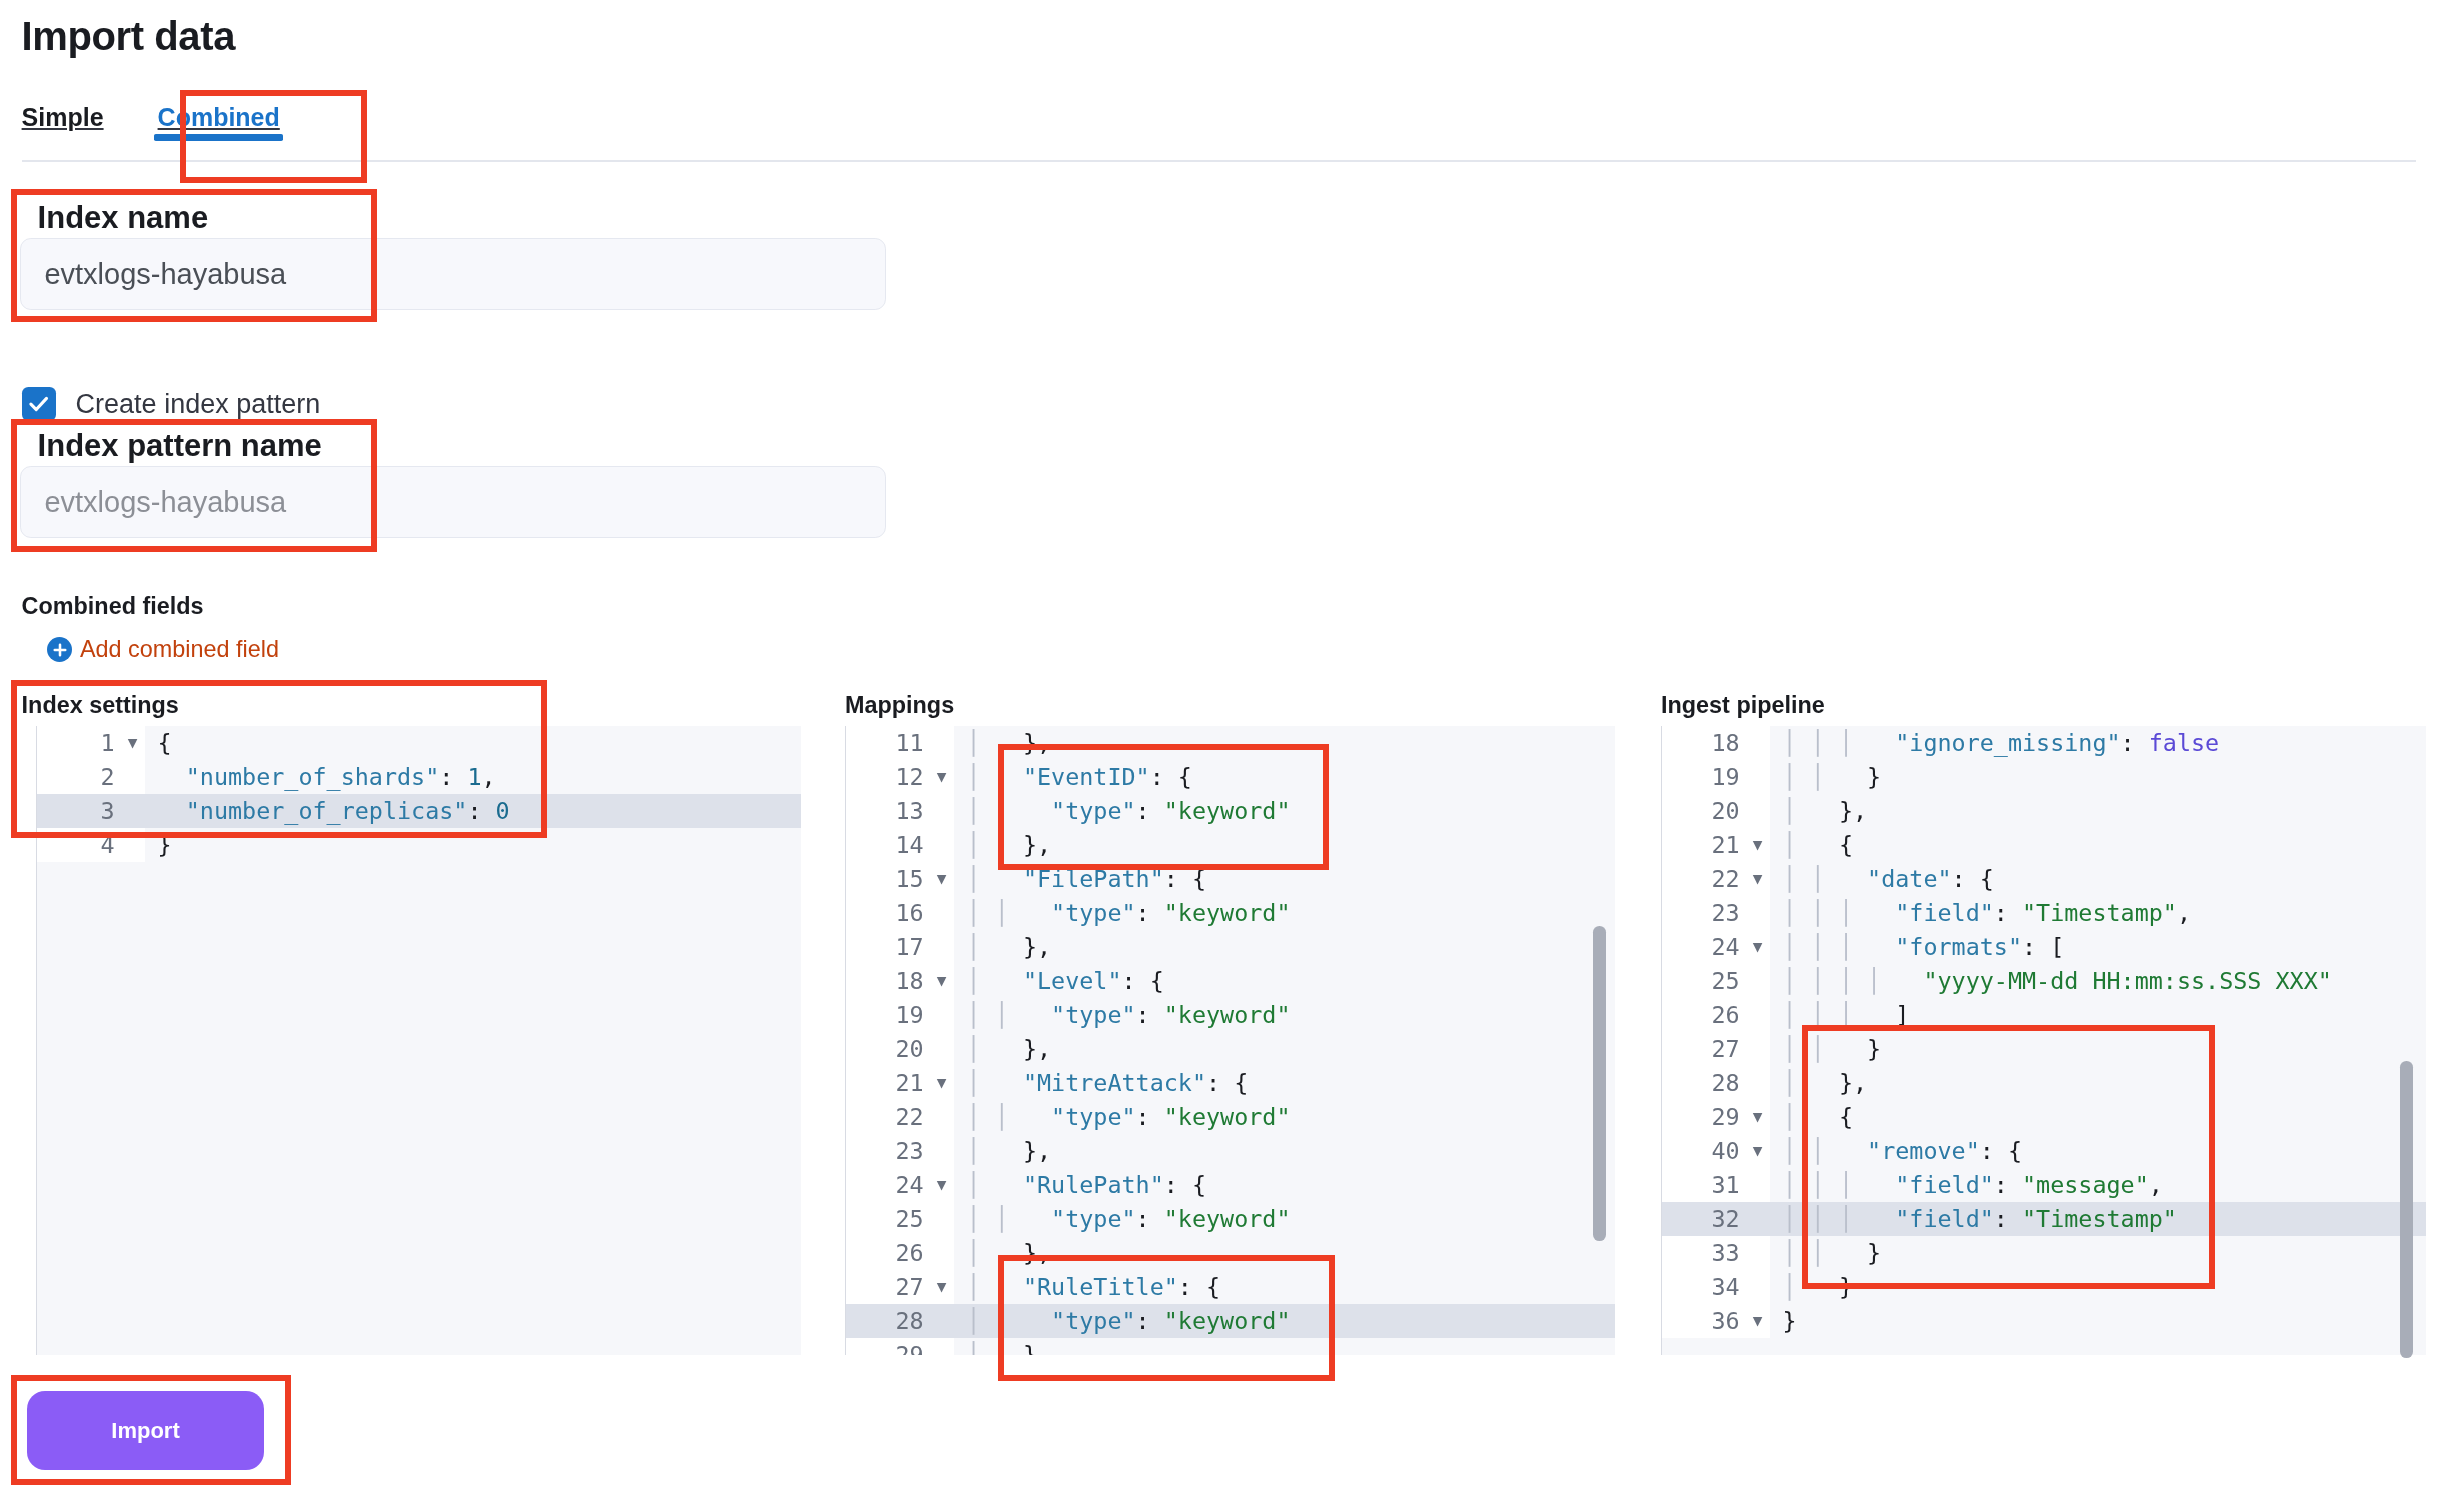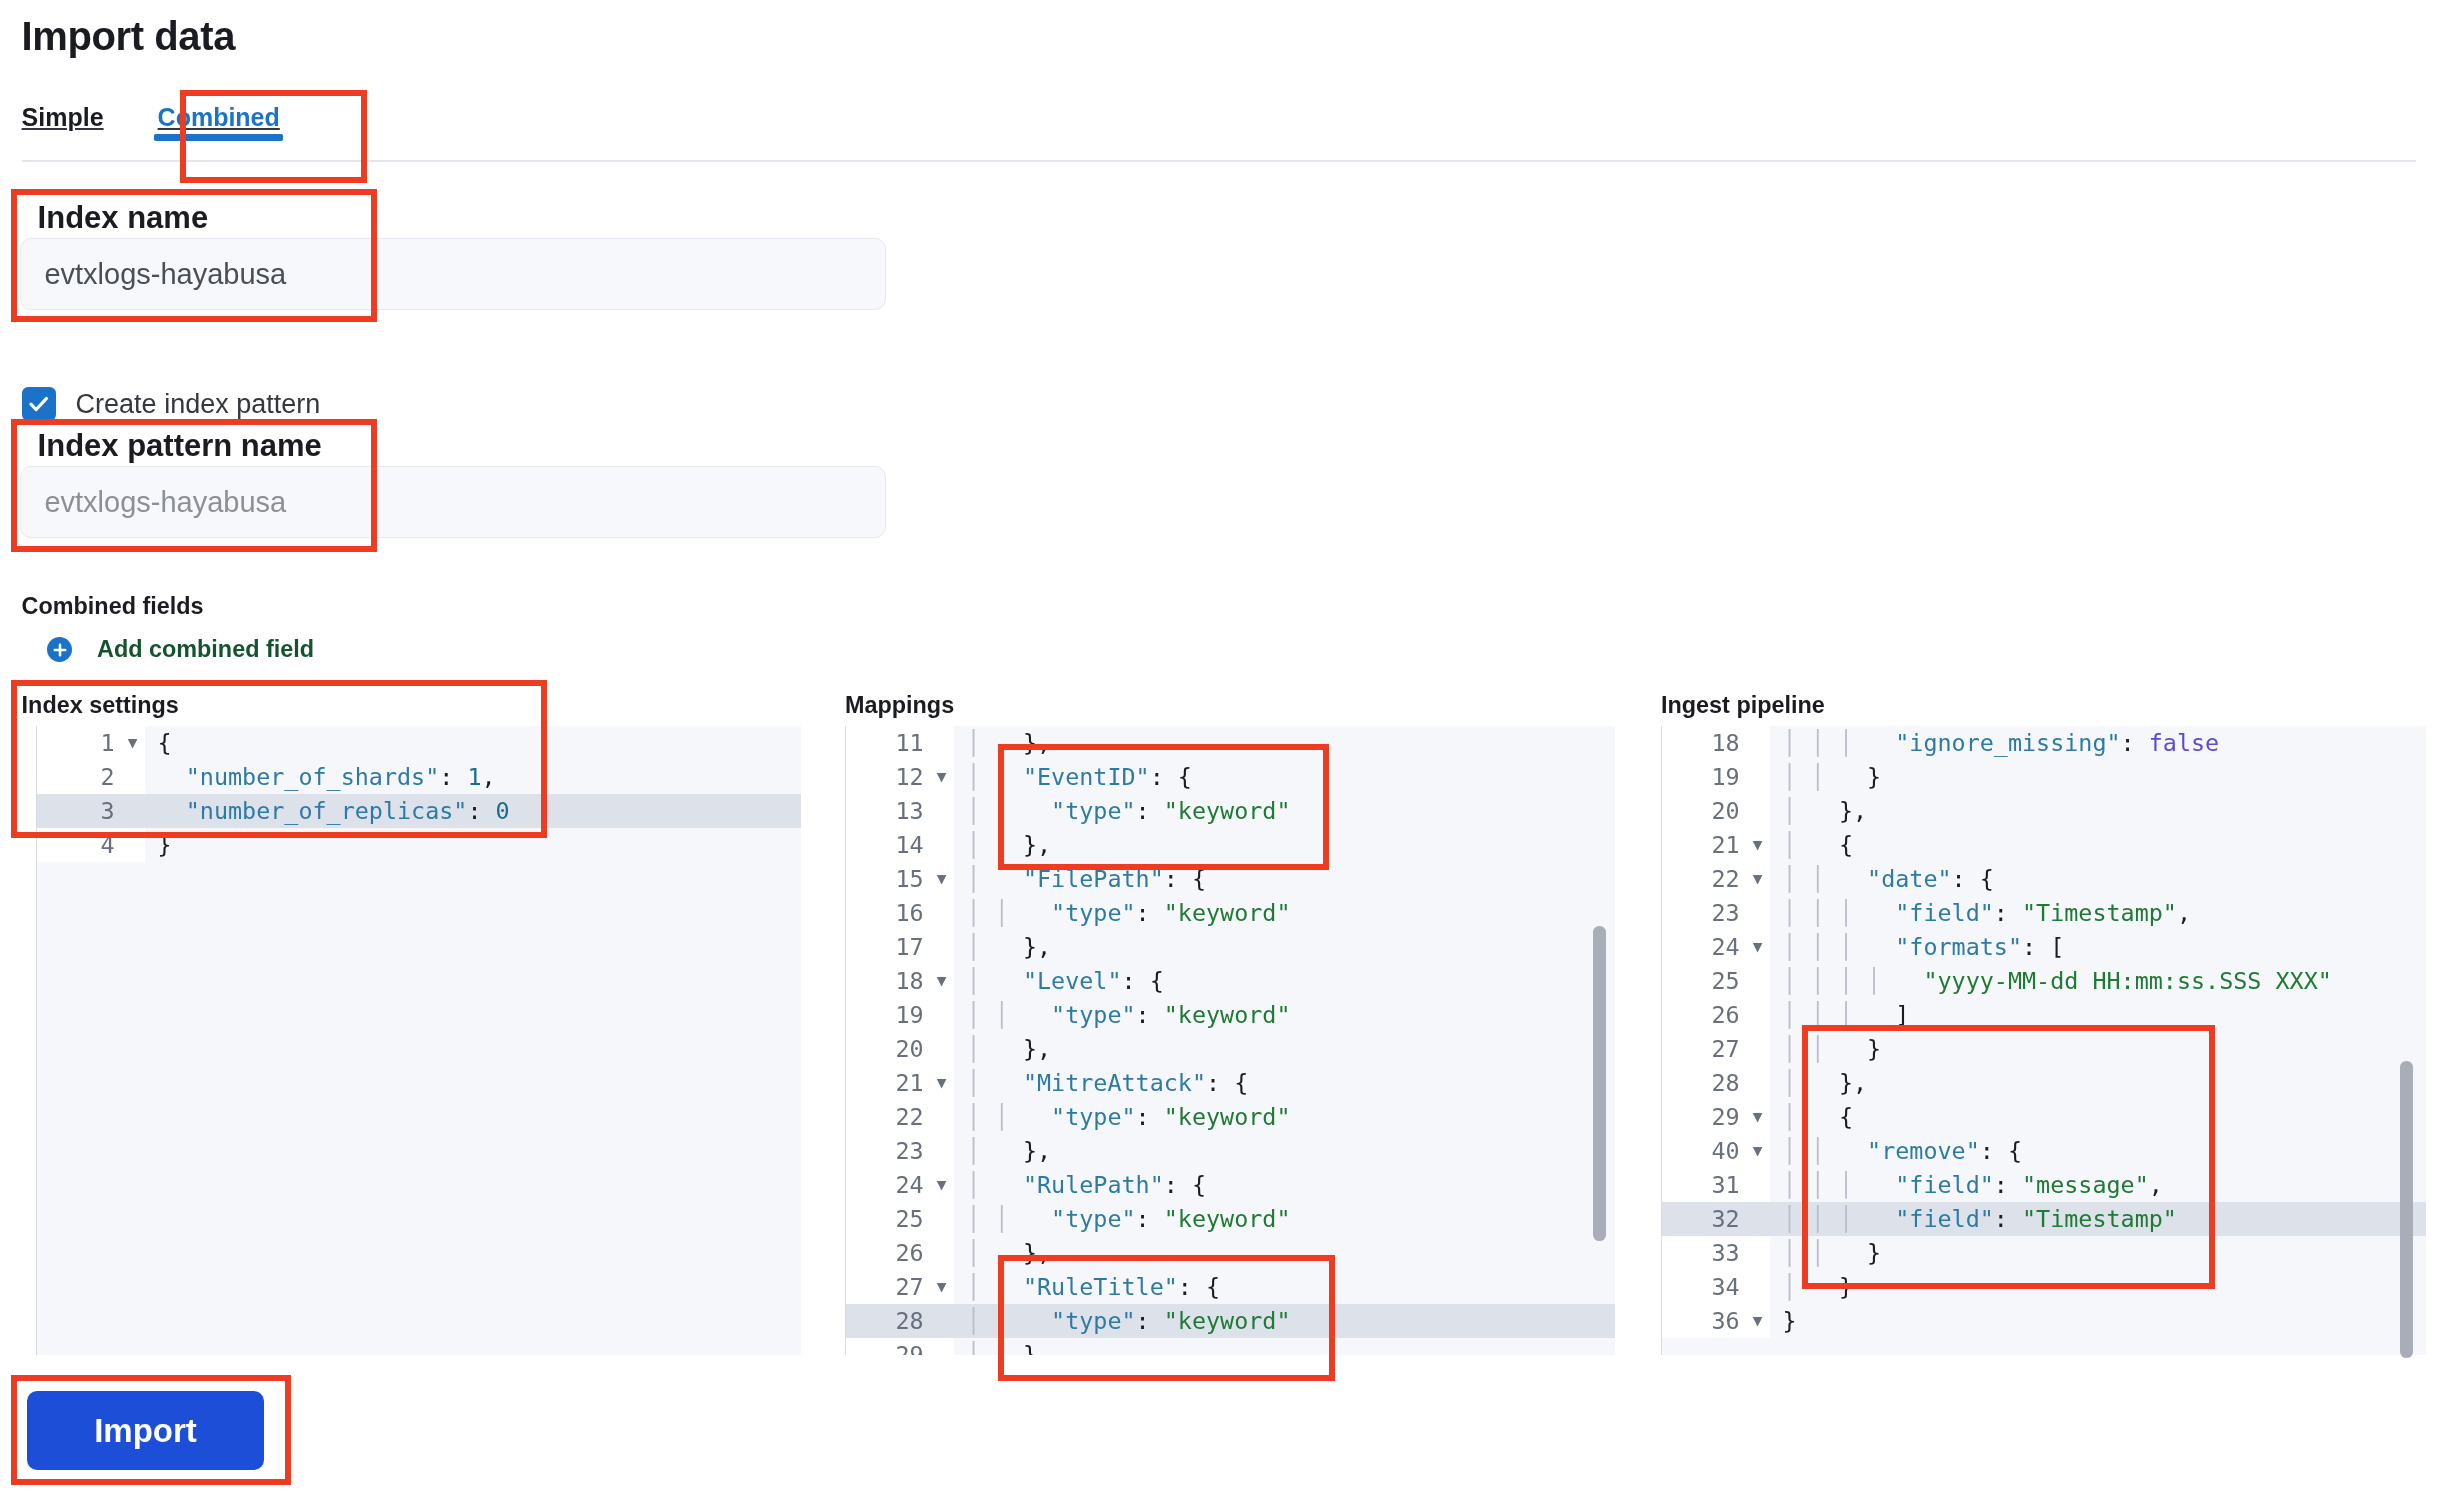--- a/index.html
+++ b/index.html
@@ -136,24 +136,24 @@
     cursor: pointer;
   }
   .plus-icon {
     width: 25px; height: 25px;
     border-radius: 50%;
     background: #1a73c9;
     display:flex; align-items:center; justify-content:center;
     flex: 0 0 auto;
   }
   .add-combined-label {
-    margin-left: 25px;
+    margin-left: 8px;
     font-size: 23.4px;
-    color: #14532d;
-    font-weight: bold;
+    color: #c2410c;
+    font-weight: normal;
   }
 
   
   .panel-title {
     position: absolute;
     font-size: 23.4px;
     font-weight: bold;
     color: #1a1c21;
   }
   .editor {
@@ -217,24 +217,24 @@
     background: #a8adb8;
   }
 
   
   .import-btn {
     position: absolute;
     left: 27px;
     top: 1391px;
     width: 237px;
     height: 79px;
-    background: #1d4ed8;
-    border-radius: 10px;
+    background: #8b5cf6;
+    border-radius: 18px;
     color: #ffffff;
-    font-size: 33px;
+    font-size: 22px;
     font-weight: bold;
     display: flex;
     align-items: center;
     justify-content: center;
     border: none;
     cursor: pointer;
     font-family: "Liberation Sans", sans-serif;
   }
 
   

